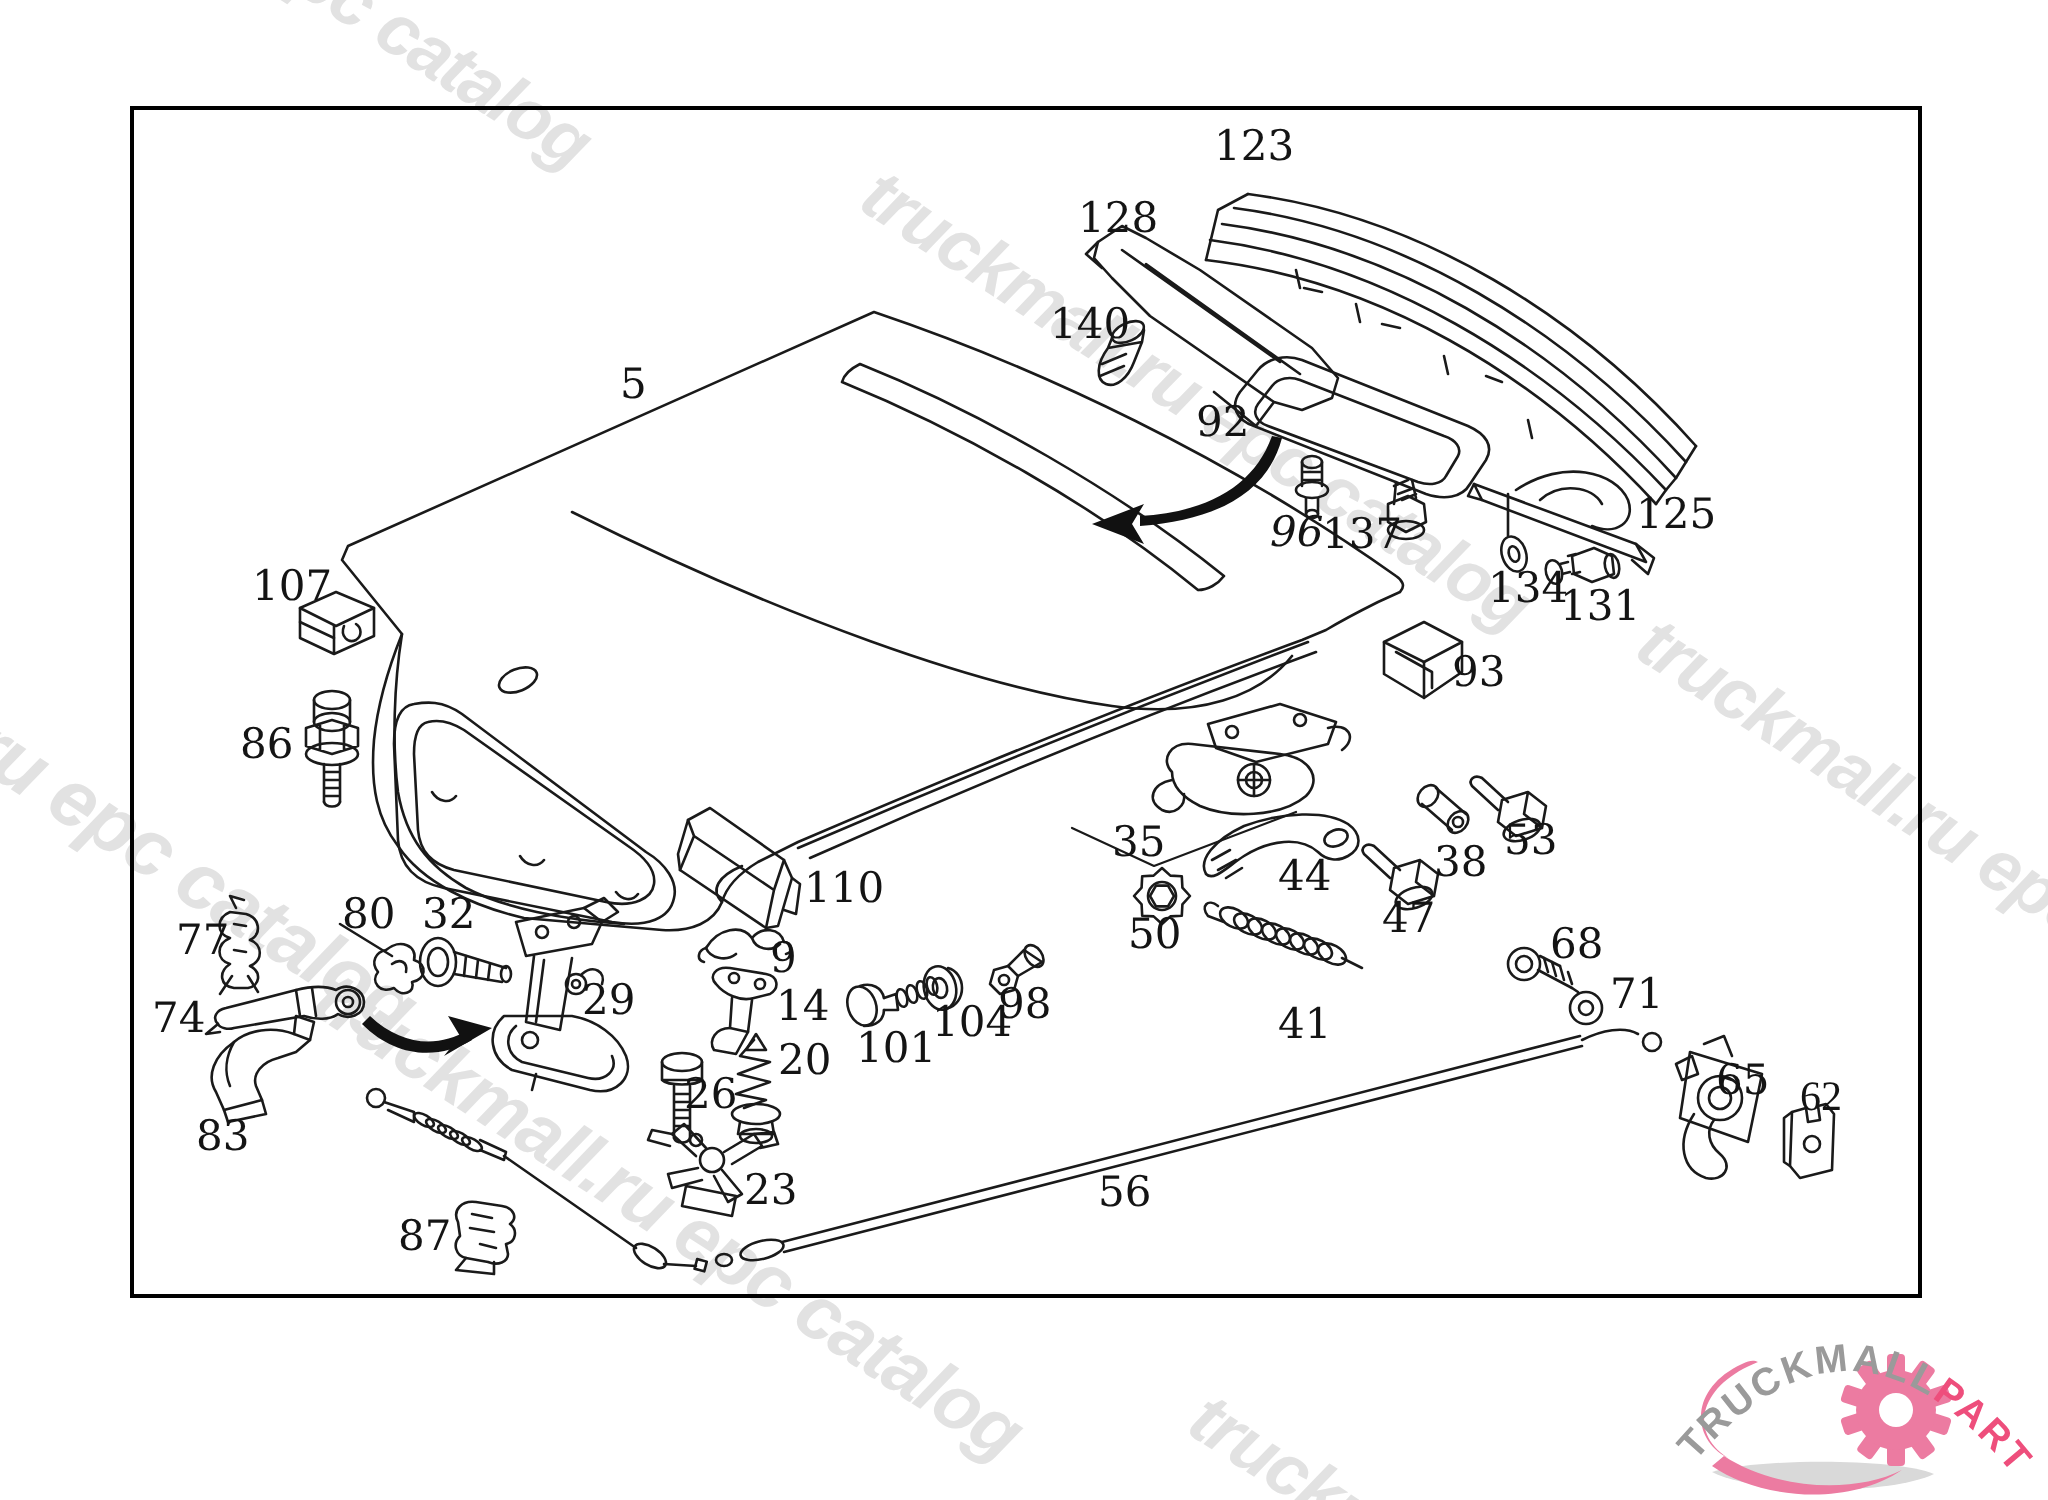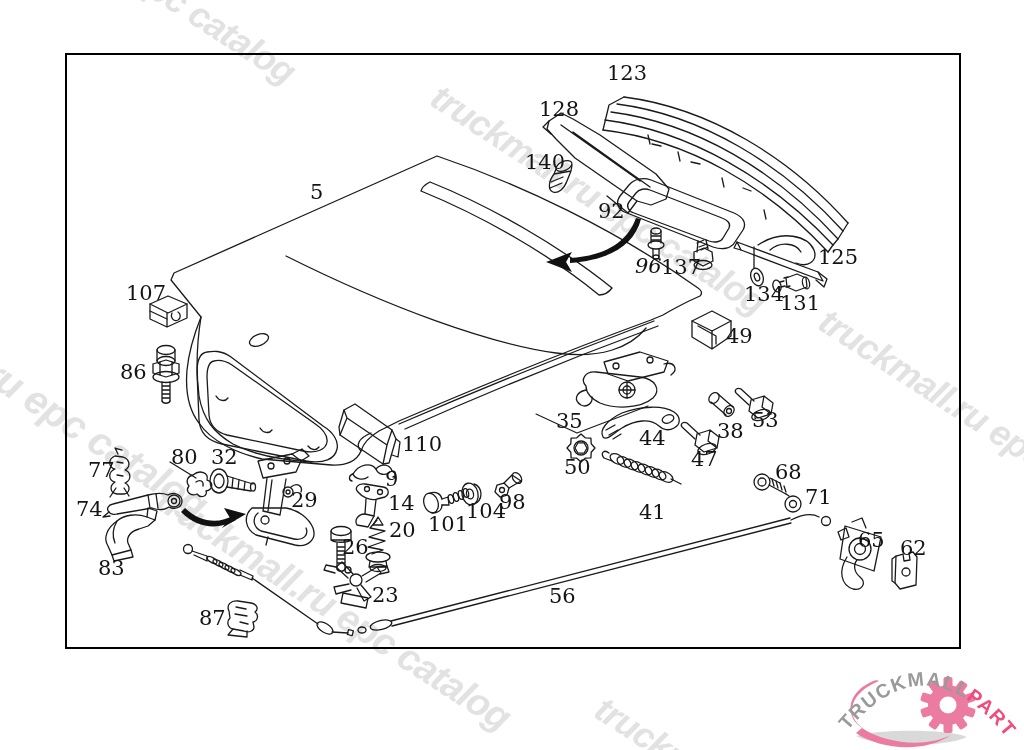--- a/index.html
+++ b/index.html
@@ -426,25 +426,25 @@
       <div class="part-label" style="left: 499px; top: 492px;">98</div>
       <div class="part-label" style="left: 402px; top: 434px;">110</div>
       <div class="part-label" style="left: 549px; top: 586px;">56</div>
       <div class="part-label" style="left: 556px; top: 411px;">35</div>
       <div class="part-label" style="left: 564px; top: 457px;">50</div>
       <div class="part-label" style="left: 639px; top: 428px;">44</div>
       <div class="part-label" style="left: 639px; top: 469px; margin-top: 33px;">41</div>
       <div class="part-label" style="left: 691px; top: 449px;">47</div>
       <div class="part-label" style="left: 717px; top: 421px;">38</div>
       <div class="part-label" style="left: 752px; top: 410px;">53</div>
-      <div class="part-label" style="left: 726px; top: 326px;">49</div>
+      <div class="part-label" style="left: 726px; top: 326px;">93</div>
       <div class="part-label" style="left: 775px; top: 462px;">68</div>
       <div class="part-label" style="left: 805px; top: 487px;">71</div>
       <div class="part-label" style="left: 858px; top: 530px;">65</div>
-      <div class="part-label" style="left: 900px; top: 538px;">62</div>
+      <div class="part-label" style="left: 900px; top: 538px; font-family: Liberation Serif, serif;">62</div>
       <div class="part-label" style="left: 607px; top: 63px;">123</div>
       <div class="part-label" style="left: 539px; top: 99px;">128</div>
       <div class="part-label" style="left: 525px; top: 152px;">140</div>
       <div class="part-label" style="left: 598px; top: 201px;">92</div>
       <div class="part-label" style="left: 635px; top: 256px; font-style: italic;">96</div>
       <div class="part-label" style="left: 661px; top: 257px;">137</div>
       <div class="part-label" style="left: 744px; top: 284px;">134</div>
       <div class="part-label" style="left: 780px; top: 293px;">131</div>
       <div class="part-label" style="left: 818px; top: 247px;">125</div>
     </div>

